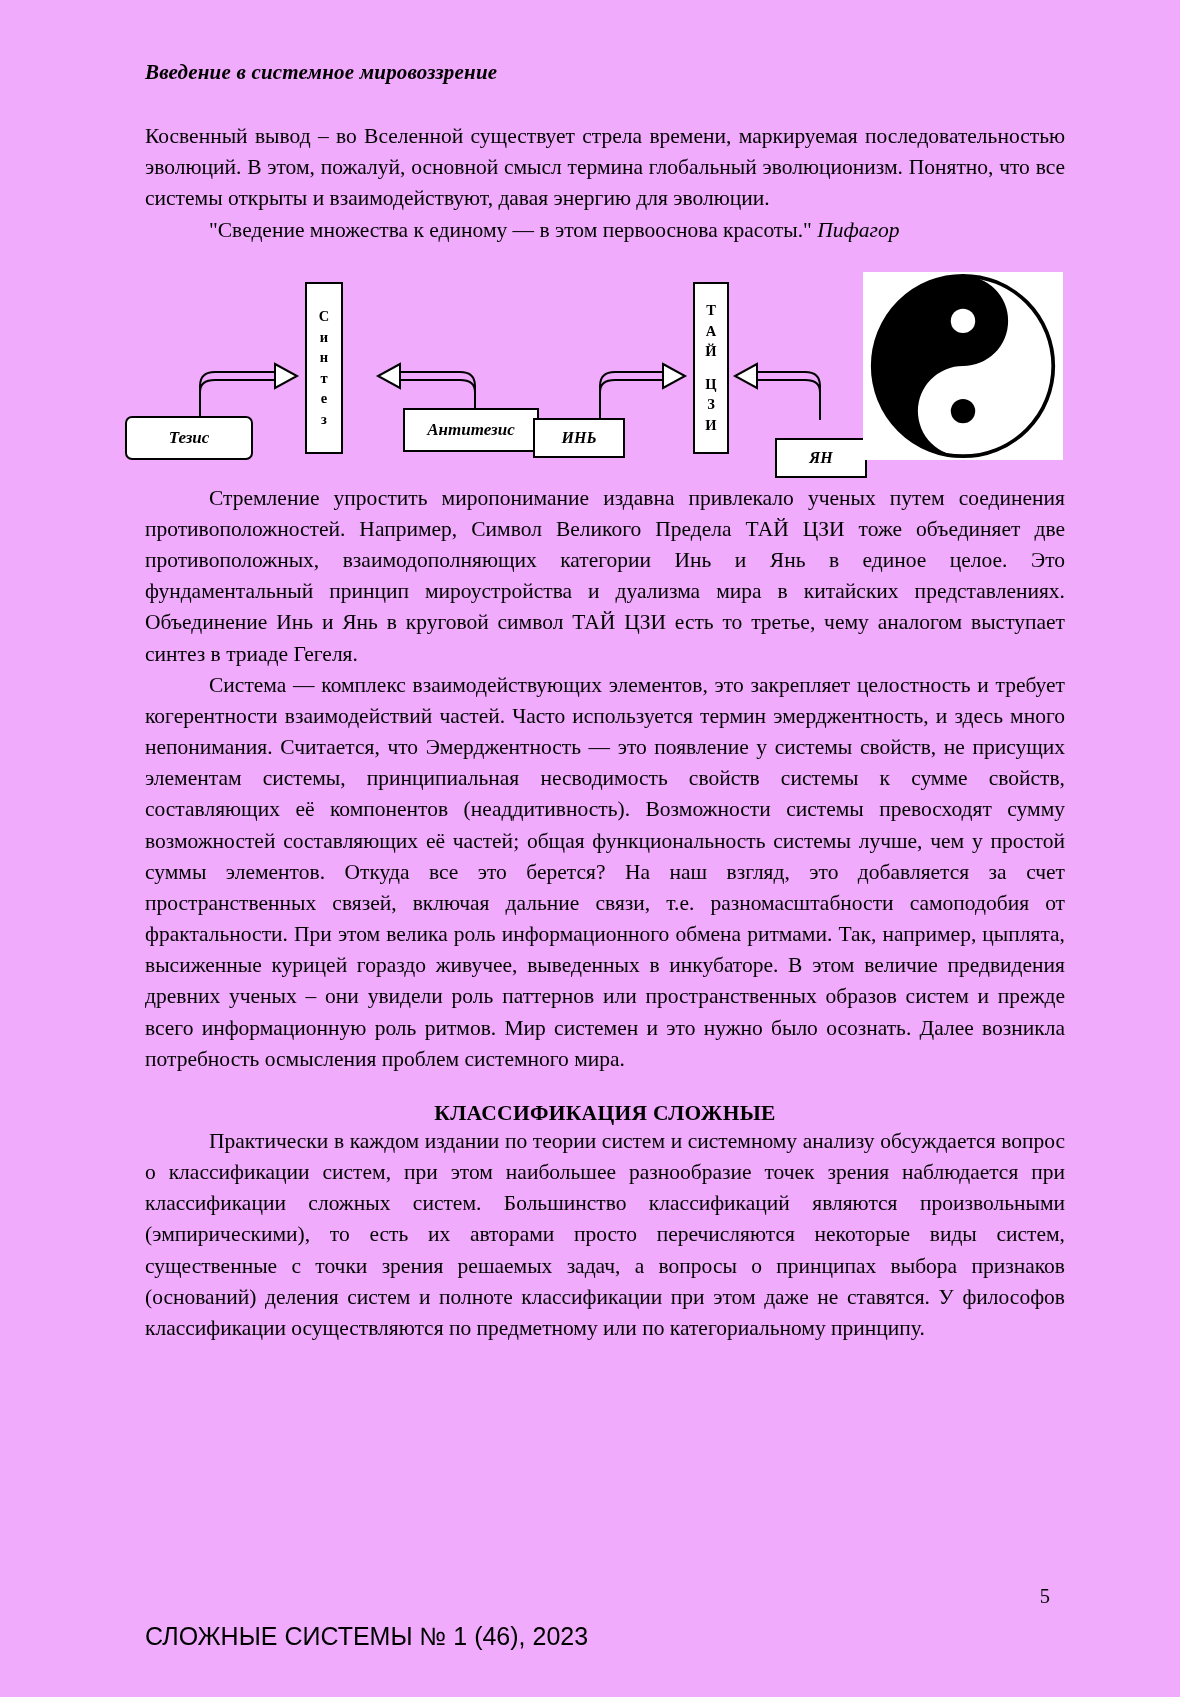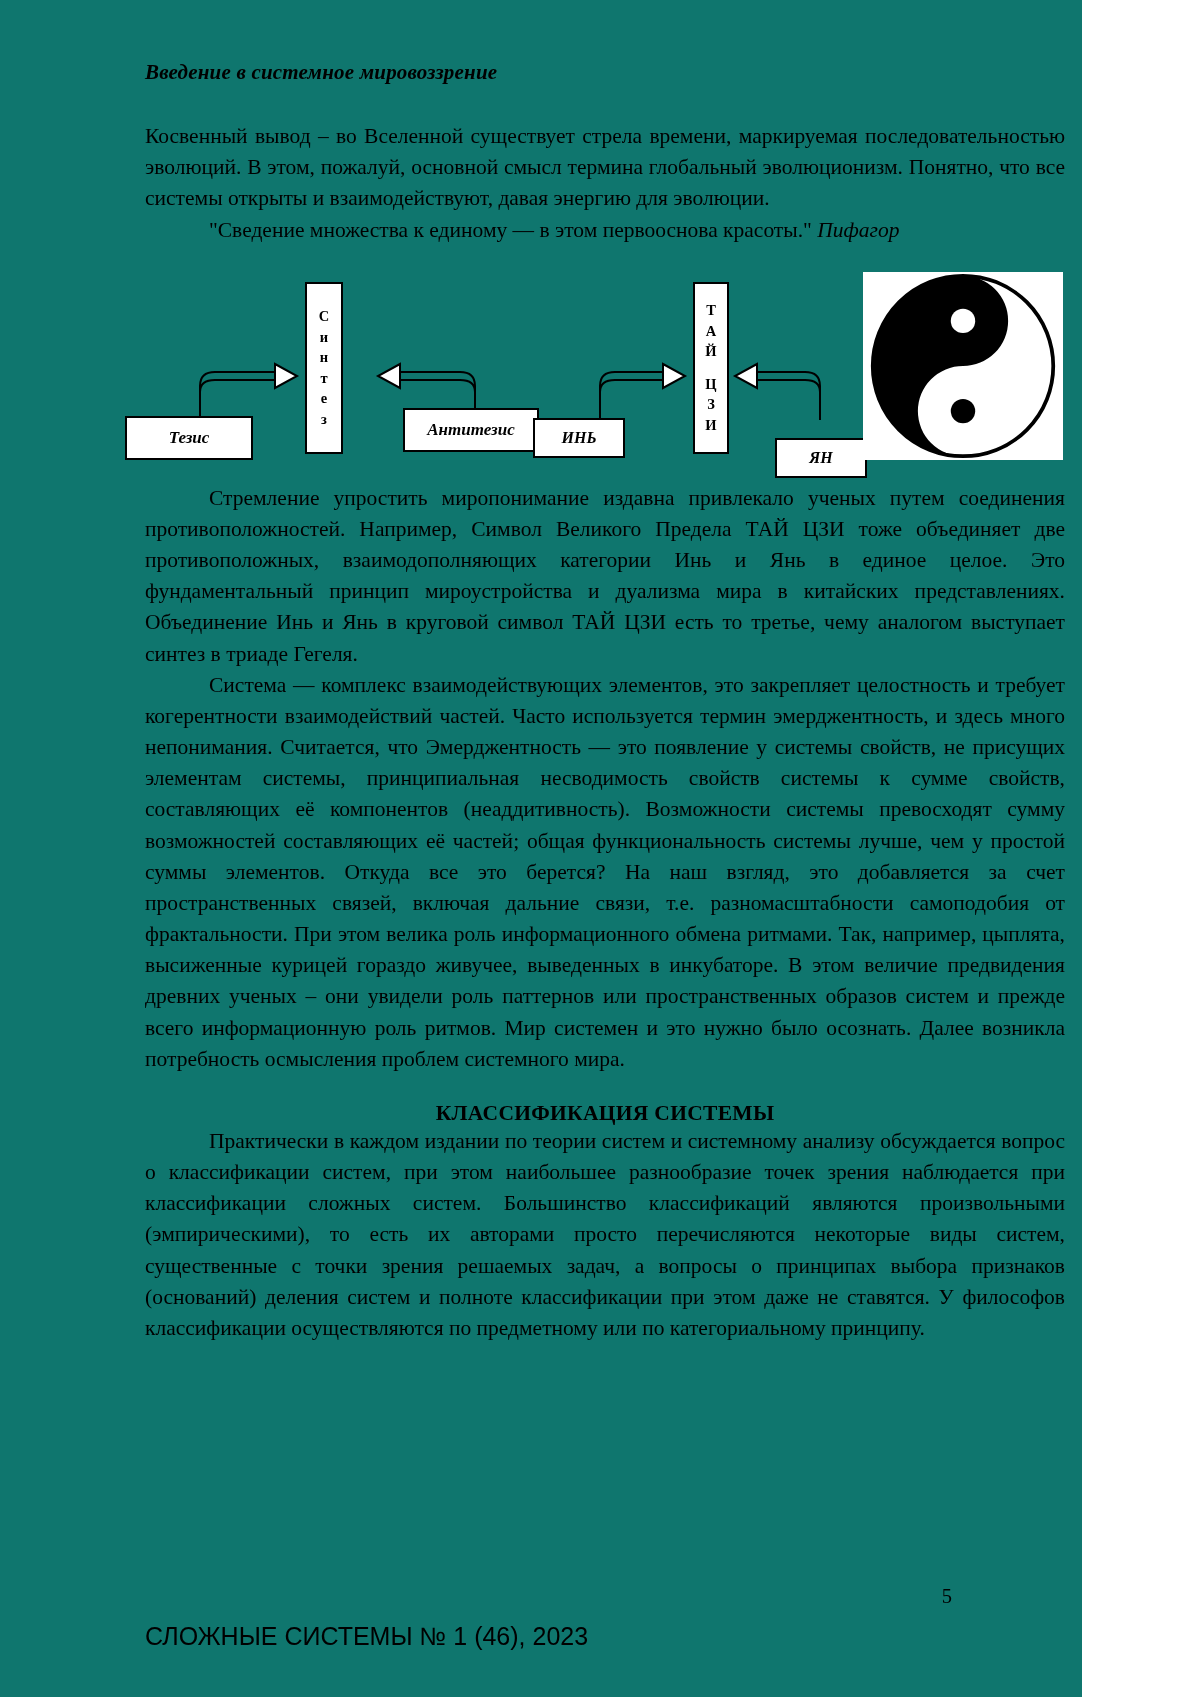--- a/index.html
+++ b/index.html
@@ -2,23 +2,23 @@
 <html><head>
 <meta charset="utf-8">
 <style>
   html, body {
     margin: 0;
     padding: 0;
     background: #ffffff;
   }
   .page {
     position: relative;
-    width: 1082px;
+    width: 1180px;
     height: 1697px;
-    background: #0f766e;
+    background: #f0abfc;
     font-family: "Liberation Serif", serif;
     color: #000000;
     box-sizing: border-box;
     overflow: hidden;
   }
   .content {
     position: absolute;
     left: 145px;
     top: 60px;
     width: 920px;
@@ -166,21 +166,21 @@
 
       <div class="vstack" style="left:160px; top:14px; width:38px; height:172px;">
         <span>С</span>
         <span>и</span>
         <span>н</span>
         <span>т</span>
         <span>е</span>
         <span>з</span>
       </div>
 
-      <div class="dbox h" style="left:-20px; top:148px; width:128px; height:44px;">
+      <div class="dbox h" style="left:-20px; top:148px; width:128px; height:44px;border-radius:7px;">
         <span>Тезис</span>
       </div>
 
       <div class="dbox h" style="left:258px; top:140px; width:136px; height:44px;">
         <span>Антитезис</span>
       </div>
 
       <svg style="position:absolute;left:400px;top:0;" width="330" height="215" viewBox="0 0 330 215">
         <path d="M 55 145 L 55 118 Q 55 104 70 104 L 118 104" fill="none" stroke="#000" stroke-width="2"></path>
         <path d="M 55 152 L 55 124 Q 55 112 70 112 L 118 112" fill="none" stroke="#000" stroke-width="2"></path>
@@ -221,21 +221,21 @@
             <circle cx="100" cy="148" r="13" fill="#000000"></circle>
           </g>
         </svg>
       </div>
     </div>
 
 
     <p class="body indent">Стремление упростить миропонимание издавна привлекало ученых путем соединения противоположностей. Например, Символ Великого Предела ТАЙ ЦЗИ тоже объединяет две противоположных, взаимодополняющих категории Инь и Янь в единое целое. Это фундаментальный принцип мироустройства и дуализма мира в китайских представлениях. Объединение Инь и Янь в круговой символ ТАЙ ЦЗИ есть то третье, чему аналогом выступает синтез в триаде Гегеля.</p>
     <p class="body indent">Система — комплекс взаимодействующих элементов, это закрепляет целостность и требует когерентности взаимодействий частей. Часто используется термин эмерджентность, и здесь много непонимания. Считается, что Эмерджентность — это появление у системы свойств, не присущих элементам системы, принципиальная несводимость свойств системы к сумме свойств,  составляющих её компонентов (неаддитивность). Возможности системы превосходят сумму возможностей составляющих её частей; общая функциональность системы лучше, чем у простой суммы элементов. Откуда все это берется? На наш взгляд, это добавляется за счет пространственных связей, включая дальние связи, т.е. разномасштабности самоподобия от фрактальности. При этом велика роль информационного обмена ритмами. Так, например, цыплята, высиженные курицей гораздо живучее, выведенных в инкубаторе. В этом величие предвидения древних ученых – они увидели роль паттернов или пространственных образов систем и прежде всего информационную роль ритмов. Мир системен и это нужно было осознать. Далее возникла потребность осмысления проблем системного мира.</p>
 
-    <h2 class="section">КЛАССИФИКАЦИЯ СИСТЕМЫ</h2>
+    <h2 class="section">КЛАССИФИКАЦИЯ СЛОЖНЫЕ</h2>
 
     <p class="body indent">Практически в каждом издании по теории систем и системному анализу обсуждается вопрос о классификации систем, при этом наибольшее разнообразие точек зрения наблюдается при классификации сложных систем. Большинство классификаций являются произвольными (эмпирическими), то есть их авторами просто перечисляются некоторые виды систем, существенные с точки зрения решаемых задач, а вопросы о принципах выбора признаков (оснований) деления систем и полноте классификации при этом даже не ставятся. У философов классификации осуществляются по предметному или по категориальному принципу.</p>
   </div>
 
   <div class="footer">
     <div class="pageno">5</div>
     <div class="journal">СЛОЖНЫЕ СИСТЕМЫ № 1 (46), 2023</div>
   </div>
 
 </div>

